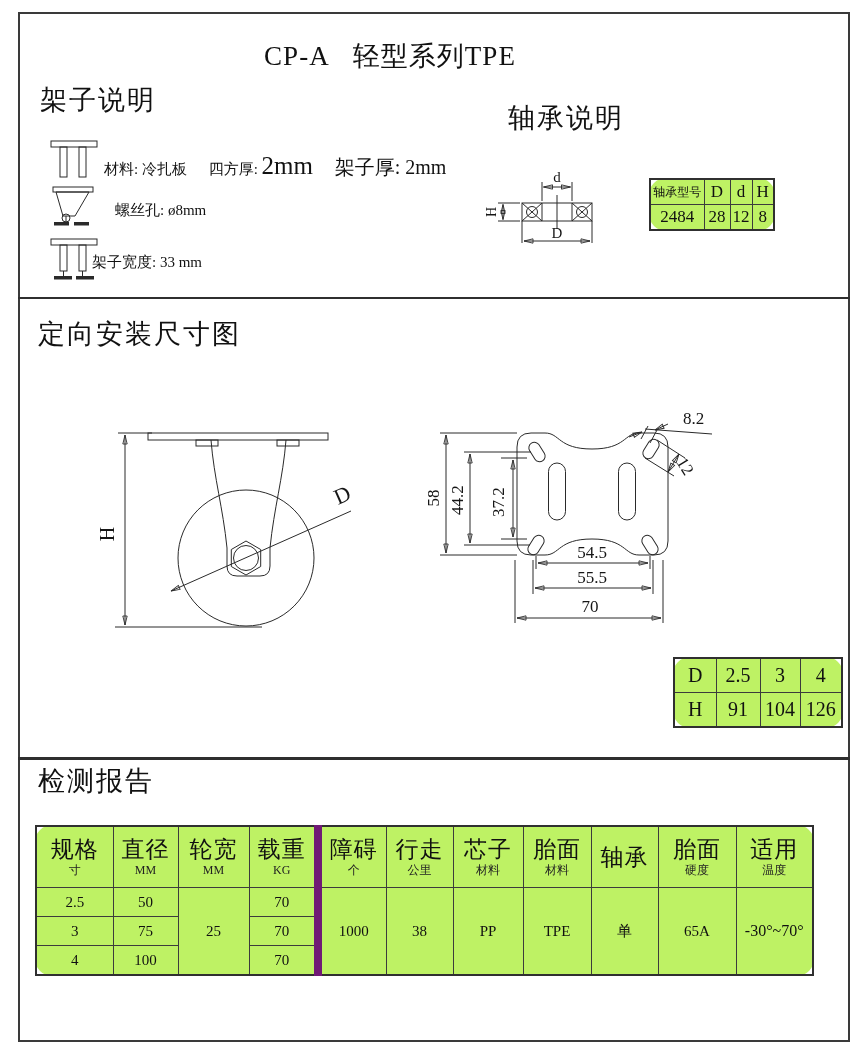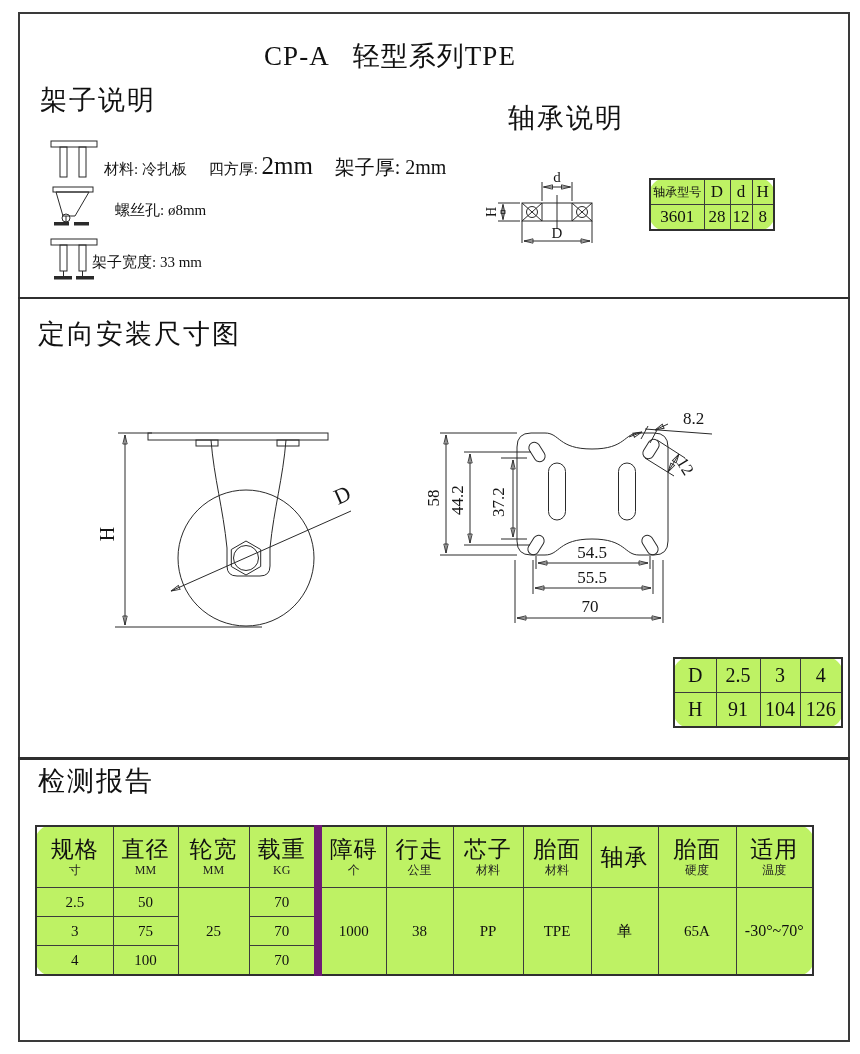--- a/index.html
+++ b/index.html
@@ -123,21 +123,21 @@
       <col style="width:22px">
     </colgroup>
   <tbody>
       <tr>
     <td class="small">轴承型号</td>
     <td>D</td>
     <td>d</td>
     <td>H</td>
   </tr>
   <tr>
-    <td>3601</td>
+    <td>2484</td>
     <td>28</td>
     <td>12</td>
     <td>8</td>
   </tr>
 </tbody>
   </table>
 
 <div class="abs divider" style="top:297px;"></div>
 
 <div class="abs h1" style="left:38px;top:316px;">定向安装尺寸图</div>

